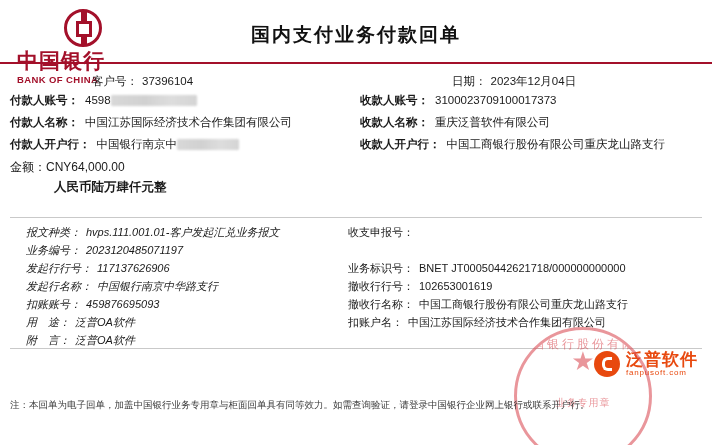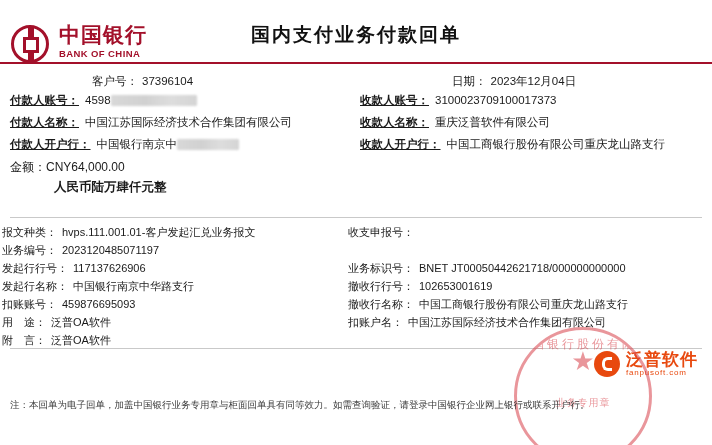--- a/index.html
+++ b/index.html
@@ -25,23 +25,24 @@
 
   
   .header {
     position: relative;
     height: 62px;
     border-bottom: 2px solid #a3102a;
   }
   .logo-block {
     position: absolute;
     left: 10px;
-    top: 24px;
+    top: 8px;
     display: flex;
-    align-items: flex-start;
+    align-items: flex-end;
+    flex-direction: column;
   }
   .boc-mark {
     width: 42px;
     height: 42px;
     position: relative;
     flex: 0 0 auto;
   }
   .boc-mark .ring {
     position: absolute;
     left: 1px; top: 1px;
@@ -127,21 +128,20 @@
     display: flex;
     align-items: flex-start;
     margin-bottom: 7px;
     font-size: 11.5px;
     line-height: 15px;
   }
   .field .f-lbl {
     font-weight: bold;
     white-space: nowrap;
     flex: 0 0 auto;
-    text-decoration: underline;
   }
   .field .f-val {
     margin-left: 6px;
     flex: 1 1 auto;
   }
   .blurred {
     display: inline-block;
     vertical-align: middle;
     height: 11px;
     border-radius: 1px;
@@ -166,21 +166,21 @@
     border-top: 1px solid #c9c9c9;
     margin: 2px 10px 0 10px;
   }
 
   
   .detail {
     position: relative;
     height: 120px;
     padding-top: 6px;
   }
-  .d-col-left { position: absolute; left: 2px; top: 6px; width: 340px; }
+  .d-col-left { position: absolute; left: 26px; top: 6px; width: 340px; font-style: italic; }
   .d-col-right { position: absolute; left: 348px; top: 6px; width: 360px; }
   .d-row {
     display: flex;
     font-size: 11px;
     line-height: 17px;
     margin-bottom: 1px;
   }
   .d-row .d-lbl {
     flex: 0 0 auto;
     white-space: nowrap;

